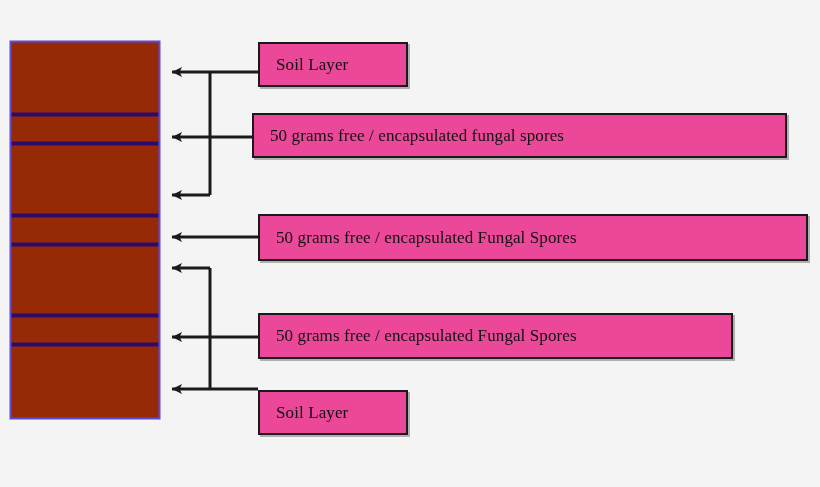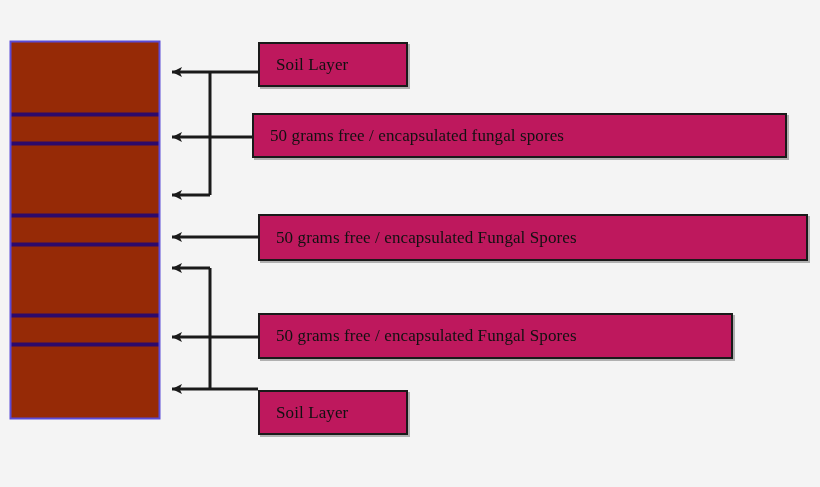--- a/index.html
+++ b/index.html
@@ -18,21 +18,21 @@
     width: 820px;
     height: 487px;
   }
   #diagram-svg {
     position: absolute;
     left: 0;
     top: 0;
   }
   .callout-box {
     position: absolute;
-    background: #be185d;
+    background: #ec4899;
     border: 2px solid #1a1a1a;
     box-sizing: border-box;
     box-shadow: 2px 2px 0 rgba(0,0,0,0.28);
     display: flex;
     align-items: center;
   }
   .callout-label {
     font-family: "Liberation Serif", "DejaVu Serif", serif;
     font-size: 17px;
     color: #111111;

